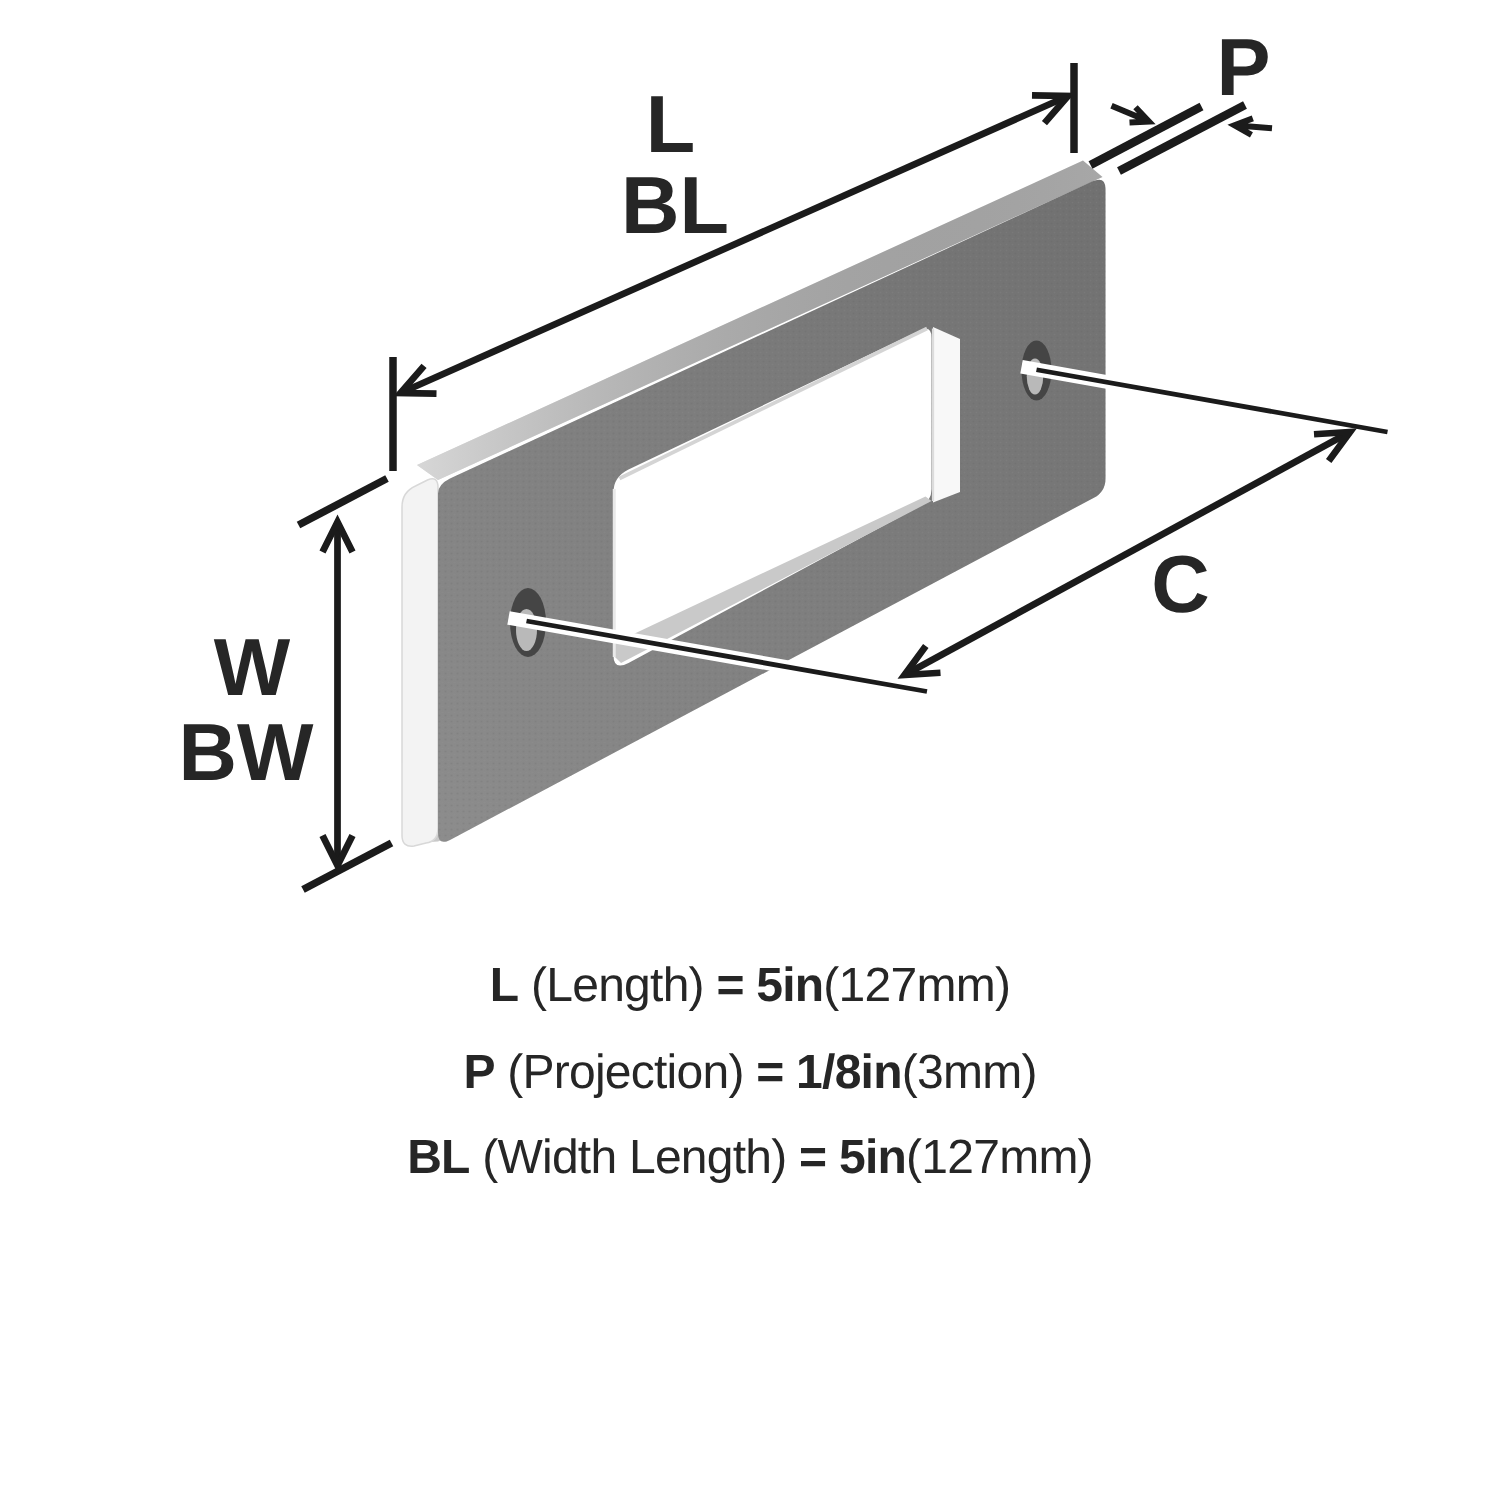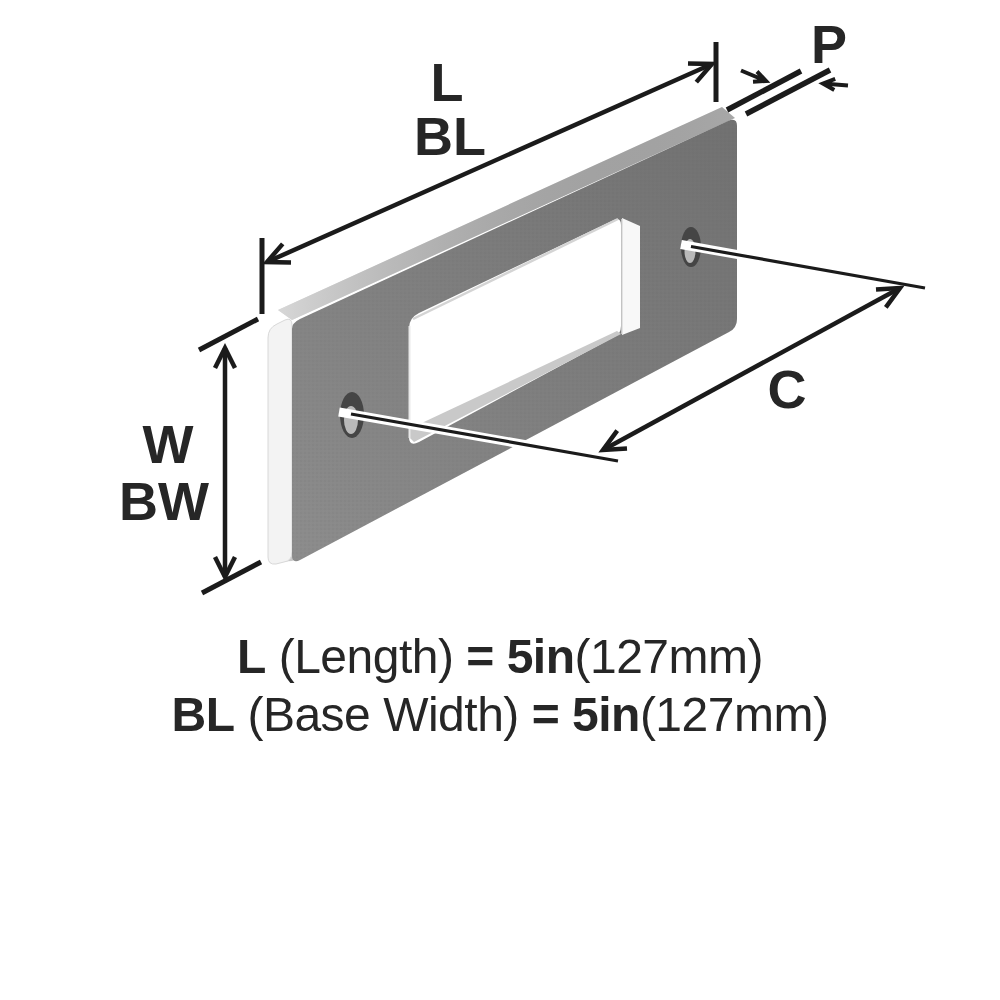--- a/index.html
+++ b/index.html
@@ -9,21 +9,21 @@
   }
   *{margin:0;padding:0;box-sizing:border-box;}
   html,body{width:1000px;height:1000px;background:var(--background);
     font-family:"Liberation Sans","DejaVu Sans",sans-serif;overflow:hidden;}
   .stage{position:relative;width:1000px;height:1000px;}
   .diagram-svg{position:absolute;left:0;top:0;}
   .dim-label{font-family:"Liberation Sans","DejaVu Sans",sans-serif;
     font-weight:700;font-size:54px;fill:var(--text);text-anchor:middle;}
   .stroke-line{stroke:var(--line);fill:none;}
   .specs{position:absolute;left:0;right:0;top:628px;text-align:center;
-    font-size:48px;line-height:57.5px;color:var(--text);letter-spacing:-0.5px;
+    font-size:32px;line-height:57.5px;color:var(--text);letter-spacing:-0.5px;
     white-space:nowrap;}
   .spec-row .b{font-weight:700;}
   .spec-row .reg{font-weight:400;}
 </style>
 </head>
 <body>
 
 <div class="stage">
 
   <svg class="diagram-svg" width="1000" height="625" viewBox="0 0 1000 625">
@@ -114,16 +114,17 @@
       <path class="stroke-line" d="M215,557 L225,577 L235,557" stroke-width="4.5"></path>
       <line class="stroke-line" x1="199" y1="350" x2="258" y2="319" stroke-width="5"></line>
       <line class="stroke-line" x1="202" y1="593" x2="261" y2="562" stroke-width="5"></line>
       <text class="dim-label" x="168" y="463">W</text>
       <text class="dim-label" x="164" y="520">BW</text>
     </g>
   </svg>
 
   <div class="specs">
     <div class="spec-row"><span class="b">L</span><span class="reg"> (Length) </span><span class="b">= 5in</span><span class="reg">(127mm)</span></div>
-    <div class="spec-row"><span class="b">BL</span><span class="reg"> (Base Width) </span><span class="b">= 5in</span><span class="reg">(127mm)</span></div>
+    <div class="spec-row"><span class="b">P</span><span class="reg"> (Projection) </span><span class="b">= 1/8in</span><span class="reg">(3mm)</span></div>
+    <div class="spec-row"><span class="b">BL</span><span class="reg"> (Width Length) </span><span class="b">= 5in</span><span class="reg">(127mm)</span></div>
   </div>
 
 </div>
 
 </body></html>

